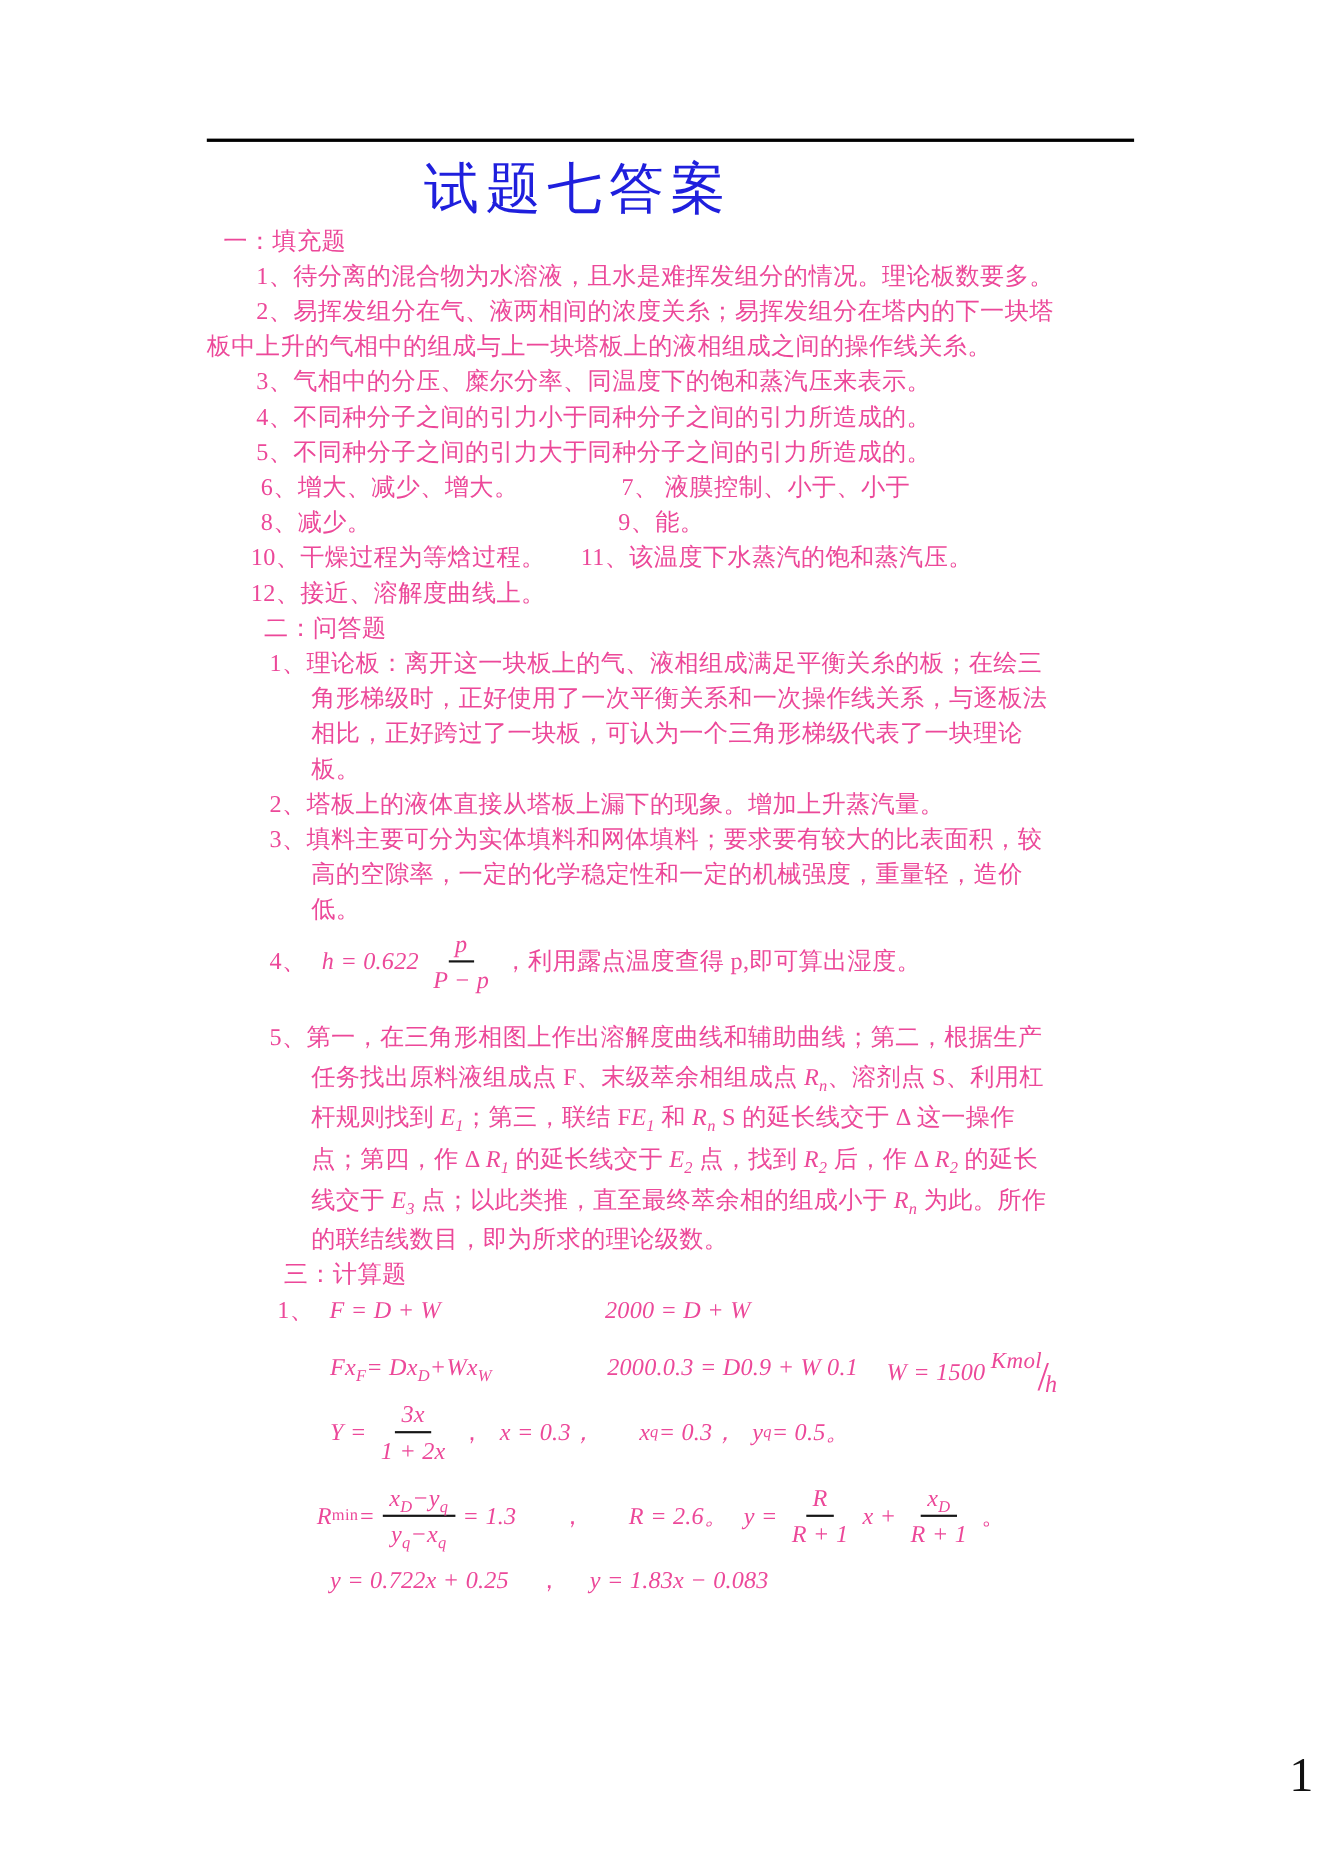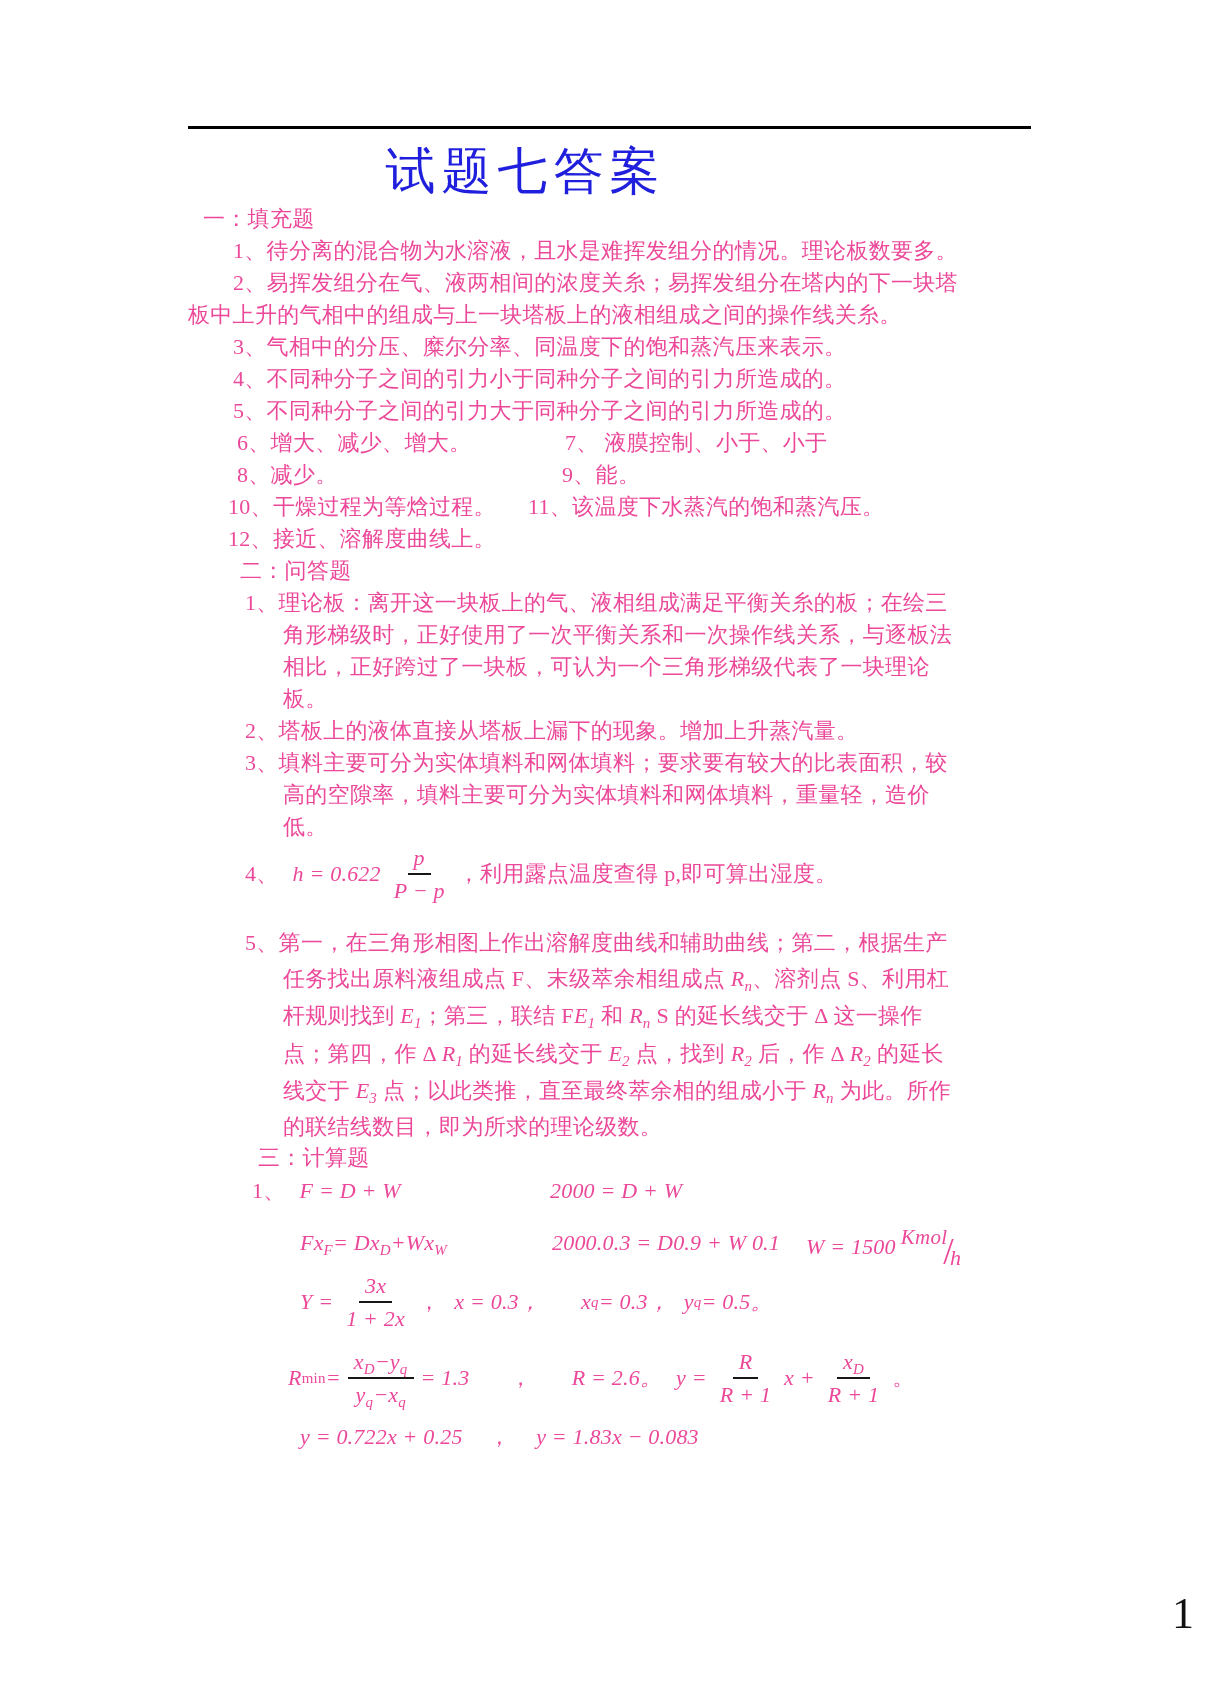--- a/index.html
+++ b/index.html
@@ -56,21 +56,21 @@
   <div class="line" style="left:528px;top:492px">11、该温度下水蒸汽的饱和蒸汽压。</div>
   <div class="line" style="left:228px;top:524px">12、接近、溶解度曲线上。</div>
 
   <div class="line" style="left:240px;top:556px">二：问答题</div>
   <div class="line" style="left:245px;top:588px">1、理论板：离开这一块板上的气、液相组成满足平衡关糸的板；在绘三</div>
   <div class="line" style="left:283px;top:652px">相比，正好跨过了一块板，可认为一个三角形梯级代表了一块理论</div>
   <div class="line" style="left:283px;top:620px">角形梯级时，正好使用了一次平衡关系和一次操作线关系，与逐板法</div>
   <div class="line" style="left:283px;top:684px">板。</div>
   <div class="line" style="left:245px;top:716px">2、塔板上的液体直接从塔板上漏下的现象。增加上升蒸汽量。</div>
   <div class="line" style="left:245px;top:748px">3、填料主要可分为实体填料和网体填料；要求要有较大的比表面积，较</div>
-  <div class="line" style="left:283px;top:780px">高的空隙率，填料主要可分为实体填料和网体填料，重量轻，造价</div>
+  <div class="line" style="left:283px;top:780px">高的空隙率，一定的化学稳定性和一定的机械强度，重量轻，造价</div>
   <div class="line" style="left:283px;top:812px">低。</div>
 
   <div class="line frm" style="left:245px;top:840px;height:68px">
     <span>4、</span>
     <span class="gap-s"></span>
     <span class="math">h = 0.622</span>
     <span class="frac">
       <span class="fnum math">p</span>
       <span class="fden math">P − p</span>
     </span>

